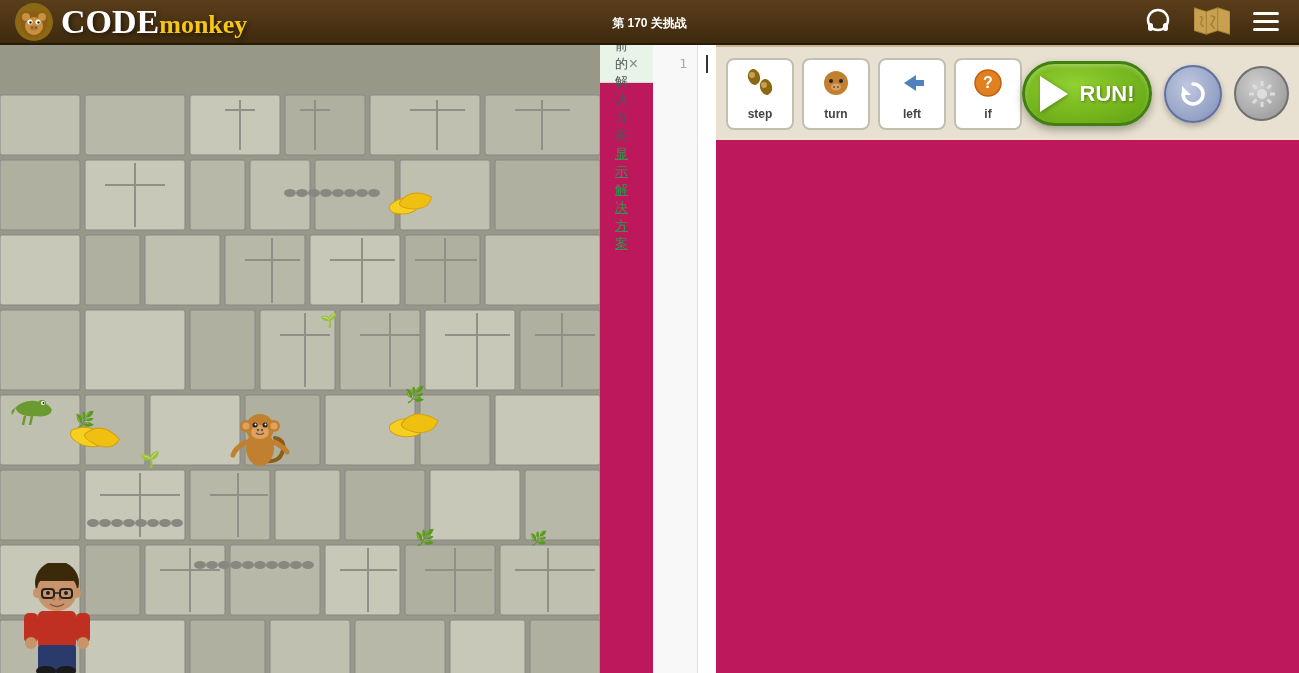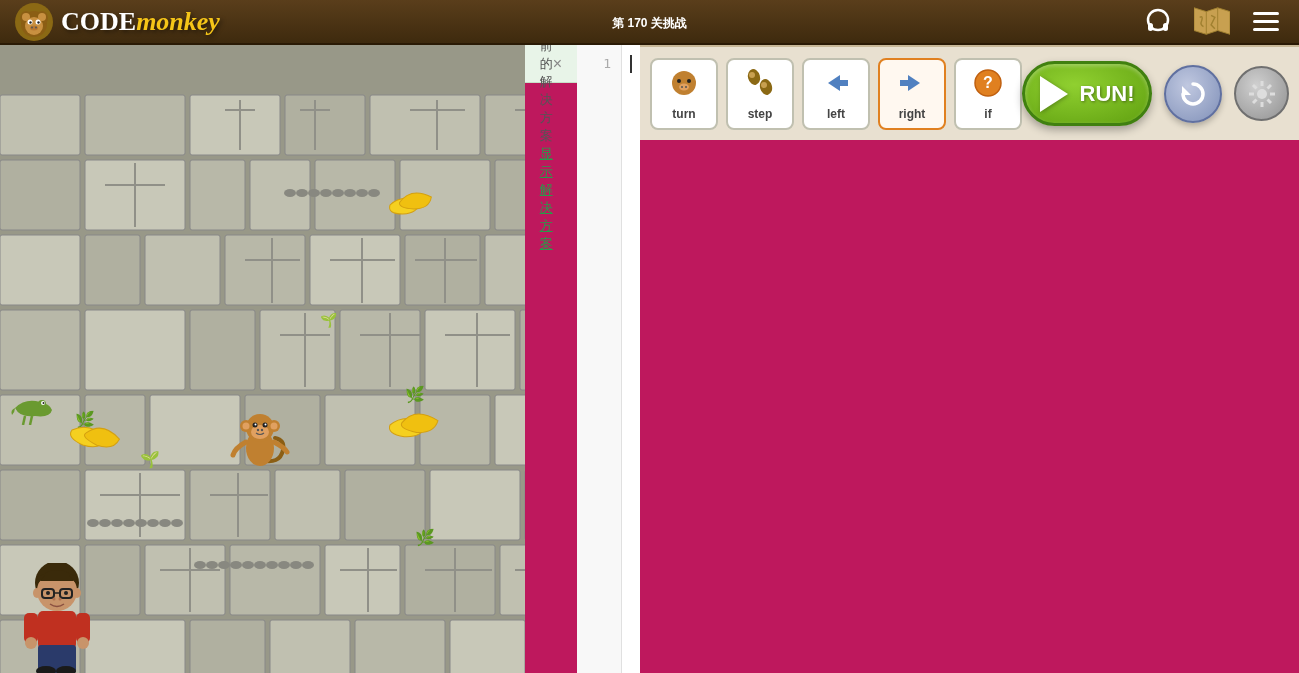--- a/index.html
+++ b/index.html
@@ -29,21 +29,21 @@
       border-radius: 50%;
       display: flex; align-items: center; justify-content: center;
       font-size: 22px;
     }
     #logo-text {
       font-family: 'Comic Sans MS', cursive;
       font-size: 26px;
       font-weight: bold;
     }
     #logo-text .code-part { color: #fff; }
-    #logo-text .monkey-part { color: #f5c518; font-style: italic; }
+    #logo-text .monkey-part { color: #f5c518; }
     #header-title {
       position: absolute; left: 50%; transform: translateX(-50%);
       color: #fff;
       font-size: 18px;
       font-weight: bold;
     }
     #header-icons {
       display: flex; align-items: center; gap: 18px;
     }
     .header-icon {
@@ -240,21 +240,21 @@
         <circle cx="14" cy="18" r="2.5" fill="#fff"></circle>
         <circle cx="22" cy="18" r="2.5" fill="#fff"></circle>
         <circle cx="14.5" cy="18.5" r="1.2" fill="#222"></circle>
         <circle cx="22.5" cy="18.5" r="1.2" fill="#222"></circle>
         <ellipse cx="18" cy="24" rx="4" ry="2.5" fill="#b87830"></ellipse>
         <circle cx="16" cy="23.5" r="1" fill="#555"></circle>
         <circle cx="20" cy="23.5" r="1" fill="#555"></circle>
       </svg>
     </div>
     <div id="logo-text">
-      <span class="code-part" style="color:#fff; font-family:'Comic Sans MS',cursive; font-size:26px; font-weight:bold; text-shadow:2px 2px 4px rgba(0,0,0,0.5);">CODE</span><span class="monkey-part" style="color:#f5c518; font-family:'Comic Sans MS',cursive; font-size:26px; font-weight:bold; text-shadow:2px 2px 4px rgba(0,0,0,0.5);">monkey</span>
+      <span class="code-part" style="color:#fff; font-family:'Comic Sans MS',cursive; font-size:34px; font-weight:bold; text-shadow:2px 2px 4px rgba(0,0,0,0.5);">CODE</span><span class="monkey-part" style="color:#f5c518; font-family:'Comic Sans MS',cursive; font-size:26px; font-weight:bold; text-shadow:2px 2px 4px rgba(0,0,0,0.5);">monkey</span>
     </div>
   </div>
 
   <div id="header-title">
     <span style="color:#fff; font-size:12px; font-weight:bold;">第 170 关挑战</span>
   </div>
 
   <div id="header-icons">
     <div class="header-icon">
       <svg width="34" height="34" viewBox="0 0 34 34">
@@ -543,64 +543,56 @@
       <div id="code-input-area">
         <div id="cursor-line">
           <div id="text-cursor"></div>
         </div>
       </div>
     </div>
 
     <div id="bottom-panel">
 
       <div id="command-blocks">
+
+        <div class="cmd-block">
+          <span class="cmd-icon">
+            <svg width="32" height="32" viewBox="0 0 32 32">
+              <ellipse cx="10" cy="10" rx="6" ry="8" fill="#8B6914" transform="rotate(-15,10,10)"></ellipse>
+              <ellipse cx="22" cy="20" rx="6" ry="8" fill="#8B6914" transform="rotate(-15,22,20)"></ellipse>
+              <circle cx="8" cy="8" r="3" fill="#c8a050"></circle>
+              <circle cx="20" cy="18" r="3" fill="#c8a050"></circle>
+            </svg>
+          </span>
+          <span>step</span>
+        </div>
 
         <div class="cmd-block">
           <span class="cmd-icon">
             <svg width="32" height="32" viewBox="0 0 32 32">
               <circle cx="16" cy="16" r="12" fill="#c08030"></circle>
               <circle cx="11" cy="14" r="2" fill="#222"></circle>
               <circle cx="21" cy="14" r="2" fill="#222"></circle>
               <ellipse cx="16" cy="20" rx="5" ry="3.5" fill="#e0a060"></ellipse>
               <circle cx="14" cy="20" r="1" fill="#555"></circle>
               <circle cx="18" cy="20" r="1" fill="#555"></circle>
             </svg>
           </span>
           <span>turn</span>
         </div>
 
         <div class="cmd-block">
           <span class="cmd-icon">
             <svg width="32" height="32" viewBox="0 0 32 32">
-              <ellipse cx="10" cy="10" rx="6" ry="8" fill="#8B6914" transform="rotate(-15,10,10)"></ellipse>
-              <ellipse cx="22" cy="20" rx="6" ry="8" fill="#8B6914" transform="rotate(-15,22,20)"></ellipse>
-              <circle cx="8" cy="8" r="3" fill="#c8a050"></circle>
-              <circle cx="20" cy="18" r="3" fill="#c8a050"></circle>
-            </svg>
-          </span>
-          <span>step</span>
-        </div>
-
-        <div class="cmd-block">
-          <span class="cmd-icon">
-            <svg width="32" height="32" viewBox="0 0 32 32">
               <path d="M20,8 L8,16 L20,24 L20,19 L28,19 L28,13 L20,13 Z" fill="#5080c0"></path>
             </svg>
           </span>
           <span>left</span>
         </div>
 
-        <div class="cmd-block highlighted">
-          <span class="cmd-icon">
-            <svg width="32" height="32" viewBox="0 0 32 32">
-              <path d="M12,8 L24,16 L12,24 L12,19 L4,19 L4,13 L12,13 Z" fill="#5080c0"></path>
-            </svg>
-          </span>
-          <span>right</span>
-        </div>
 
         <div class="cmd-block">
           <span class="cmd-icon">
             <svg width="32" height="32" viewBox="0 0 32 32">
               <circle cx="16" cy="16" r="13" fill="#e08020" stroke="#c06010" stroke-width="1.5"></circle>
               <text x="16" y="21" text-anchor="middle" font-size="16" font-weight="bold" fill="#fff">?</text>
             </svg>
           </span>
           <span>if</span>
         </div>

